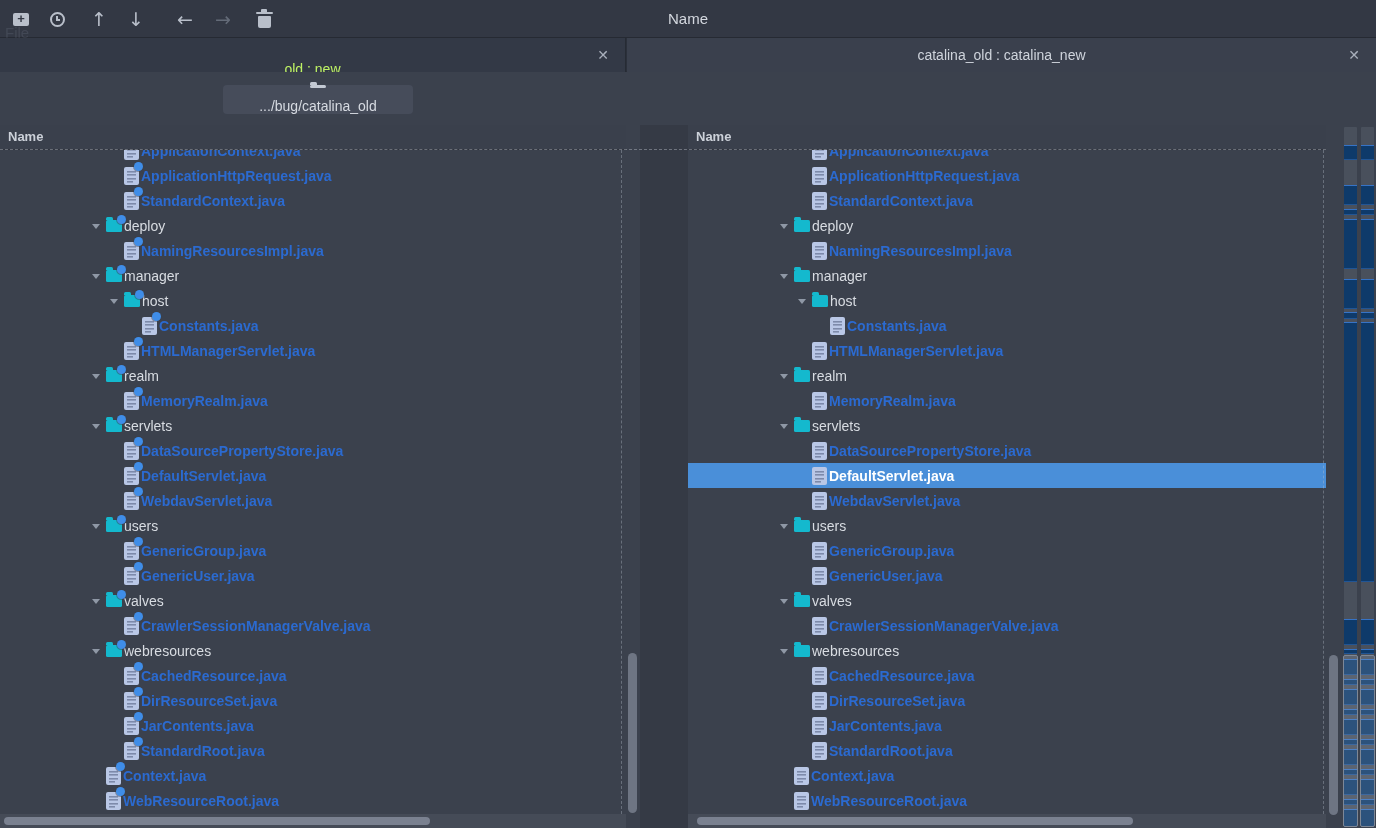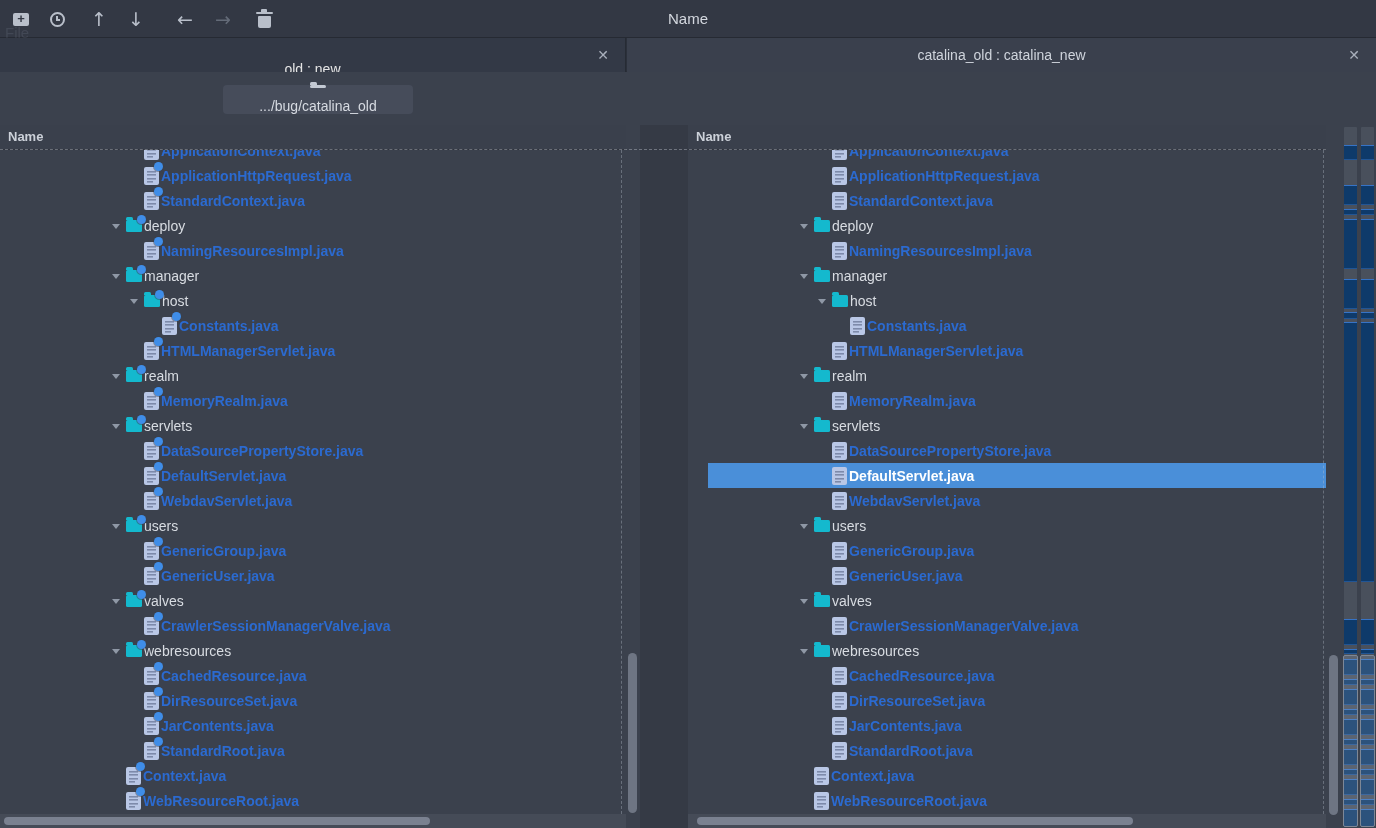--- a/index.html
+++ b/index.html
@@ -30,21 +30,21 @@
   .tb-sep { width:1px; height:20px; background:#4a5160; }
   .win-circles { display:flex; gap:13px; align-items:center; }
   .win-circle { width:17px; height:17px; border-radius:50%; cursor:pointer; }
 
   
   .tabbar { position:absolute; top:38px; left:0; width:1376px; height:34px; background:#2b303b; border-bottom:1px solid #2a2e38; }
   .tab { position:absolute; top:0; height:34px; display:flex; align-items:center; justify-content:center; cursor:pointer; }
   .tab-1 { left:0; width:626px; background:#333946; border-right:1px solid #262b34; }
   .tab-2 { left:627px; width:749px; background:#3a404d; }
   .tab-label { font-size:14px; }
-  .tab-1 .tab-label { color:#e5e5e5;margin-top:28px; }
+  .tab-1 .tab-label { color:#bef264;margin-top:28px; }
   .tab-2 .tab-label { color:#cfd4dc; }
   .tab-close { position:absolute; right:12px; top:0; height:34px; line-height:34px; font-size:14px; color:#a9b0bc; cursor:pointer; padding:0 4px; }
 
   
   .content { position:absolute; top:72px; left:0; width:1376px; height:756px; background:#3b414d; }
   .gutter { position:absolute; left:640px; top:53px; width:48px; bottom:0; background:#353a45; }
 
   .path-btn { position:absolute; top:13px; height:29px; background:#464c5a; border-radius:4px; display:flex; align-items:center; justify-content:center; gap:10px; cursor:pointer; }
   .path-btn-left { left:223px; width:190px;flex-direction:column; }
   .path-btn-right { left:917px; width:196px; }
@@ -53,21 +53,21 @@
   .icon-folder-sm::before { content:""; position:absolute; top:-3px; left:0; width:7px; height:3px; background:#c3c9d3; border-radius:1.5px 1.5px 0 0; }
 
   .col-header { position:absolute; top:53px; height:25px; background:#3a404c; border-bottom:1px solid #2f333d; cursor:pointer; }
   .col-header-left { left:0; width:626px; }
   .col-header-right { left:688px; width:638px; }
   .col-header span { display:block; padding:4px 0 0 8px; font-size:13px; font-weight:700; color:#ccd1d9; }
 
   .tree { position:absolute; top:78px; height:664px; overflow:hidden; }
   .tree-left { left:0; width:626px; }
   .tree-right { left:688px; width:638px; }
-  .tree-rows { position:absolute; top:-12px; left:0; right:0;margin-left:20px; }
+  .tree-rows { position:absolute; top:-12px; left:0; right:0; }
   .row { height:25px; display:flex; align-items:center; cursor:pointer; }
   .row.selected { background:#4a8fd9; }
   .indent { flex:0 0 auto; }
   .expander-slot { flex:0 0 14px; display:flex; align-items:center; }
   .expander { width:0; height:0; border-left:4.5px solid transparent; border-right:4.5px solid transparent; border-top:5px solid #8f98a6; margin-top:2px; }
   .icon-file { position:relative; flex:0 0 15px; width:15px; height:18px; background:#b9c7e6; border-radius:2px;
     background-image:linear-gradient(#7d8aaa,#7d8aaa),linear-gradient(#7d8aaa,#7d8aaa),linear-gradient(#7d8aaa,#7d8aaa),linear-gradient(#7d8aaa,#7d8aaa);
     background-size:9px 1.6px,9px 1.6px,9px 1.6px,6px 1.6px; background-position:3px 4px,3px 7.5px,3px 11px,3px 14.5px; background-repeat:no-repeat; background-color:#b9c7e6; }
   .icon-folder { position:relative; flex:0 0 16px; width:16px; height:12px; background:#14b9ce; border-radius:1.5px; }
   .icon-folder::before { content:""; position:absolute; top:-3px; left:0; width:7px; height:3px; background:#14b9ce; border-radius:1.5px 1.5px 0 0; }

